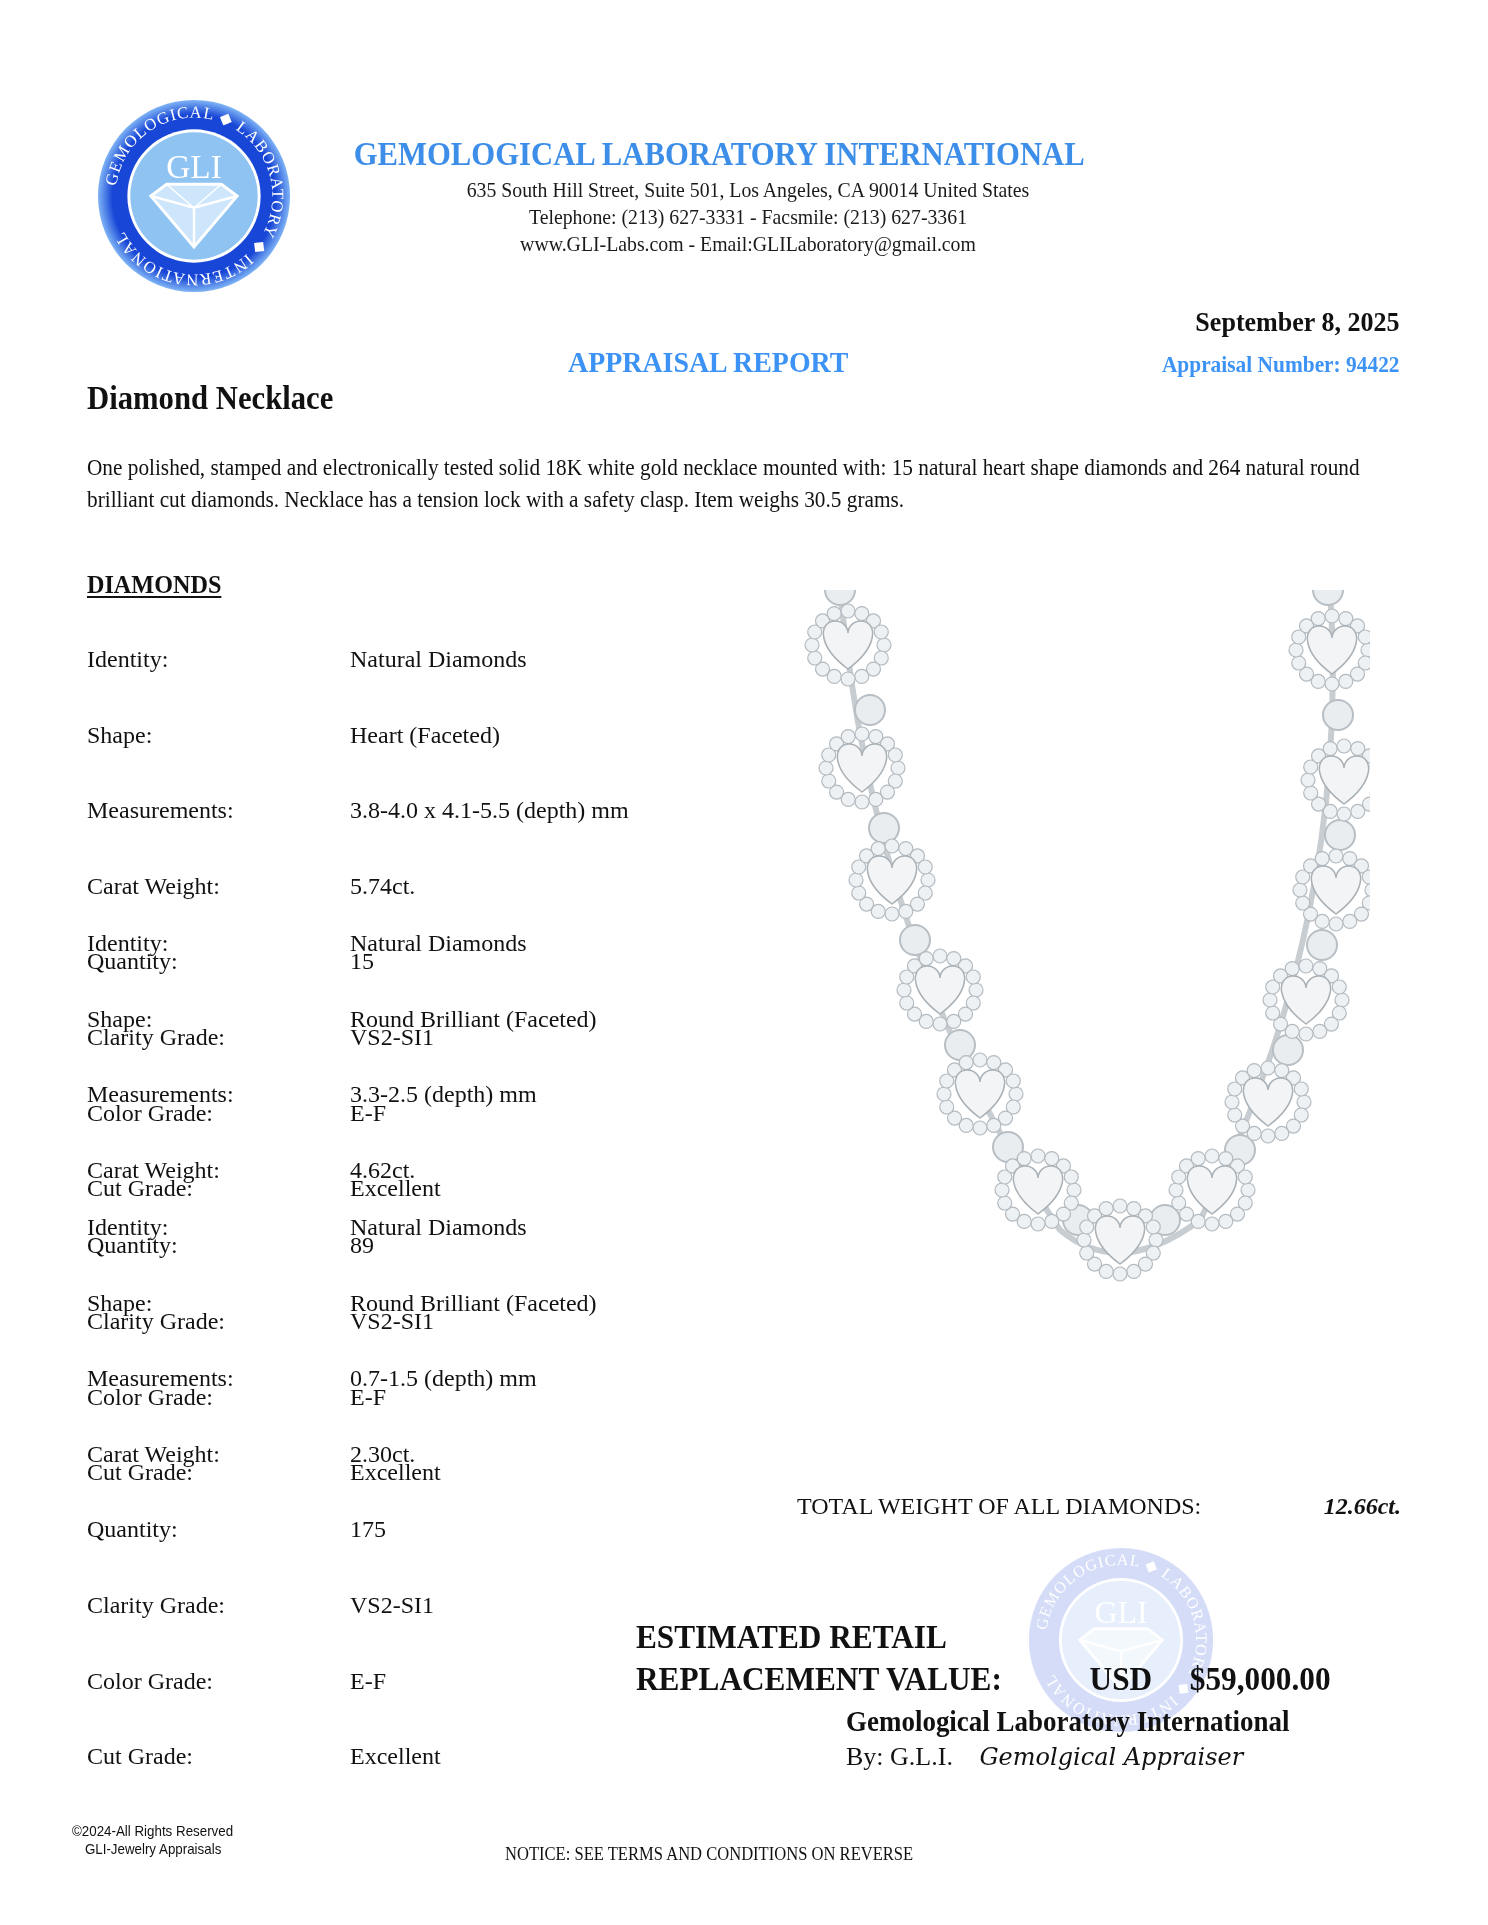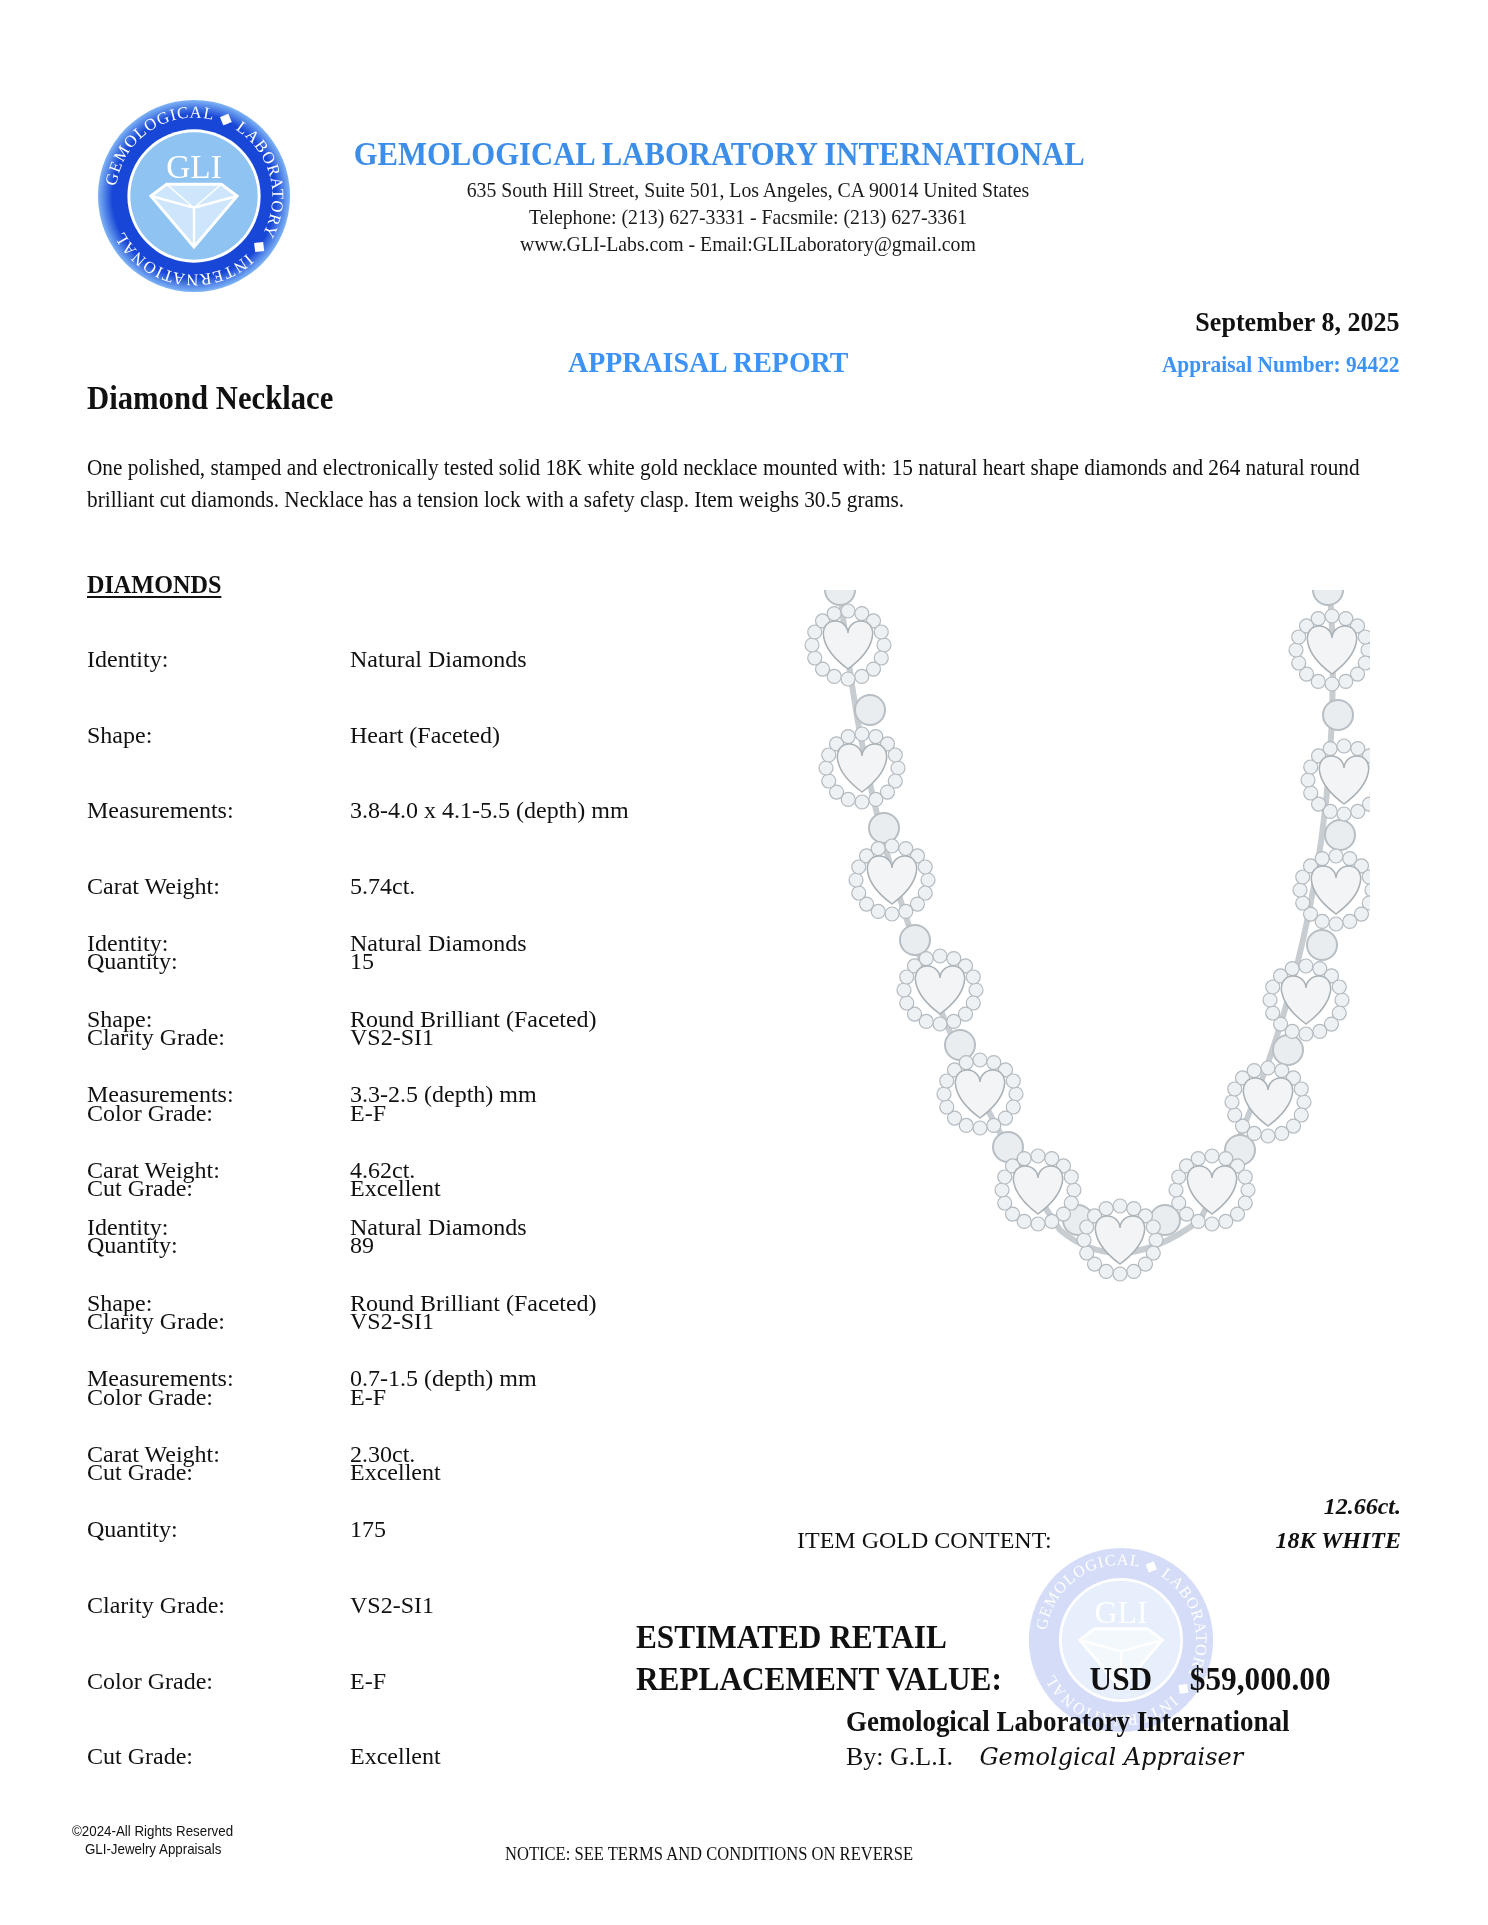--- a/index.html
+++ b/index.html
@@ -483,25 +483,22 @@
     <textPath href="#ringPath2" startOffset="2%">GEMOLOGICAL ◆ LABORATORY ◆ INTERNATIONAL</textPath>
   </text>
   <text x="100" y="82" text-anchor="middle" font-family="Liberation Serif, serif" font-size="34" fill="#ffffff">GLI</text>
   <polygon points="56,100 72,88 128,88 144,100 100,152" fill="#d6e8fb" stroke="#ffffff" stroke-width="3"></polygon>
   <polyline points="56,100 100,112 144,100" fill="none" stroke="#ffffff" stroke-width="2.5"></polyline>
   <line x1="100" y1="112" x2="100" y2="152" stroke="#ffffff" stroke-width="2.5"></line>
 </svg>
 
 <div class="abs totals">
   <div class="total-row">
+    <span class="total-label">TOTAL WEIGHT OF ALL DIAMONDS:</span>
     <span class="total-value">12.66ct.</span>
-  </div>
-  <div class="total-row">
-    <span class="total-label">ITEM GOLD CONTENT:</span>
-    <span class="total-value">18K WHITE</span>
   </div>
 </div>
 
 <div class="abs value-l1">ESTIMATED RETAIL</div>
 <div class="abs value-l2">
   <span class="value-label">REPLACEMENT VALUE:</span>
   <span class="currency">USD</span>
   <span class="amount">$59,000.00</span>
 </div>
 

